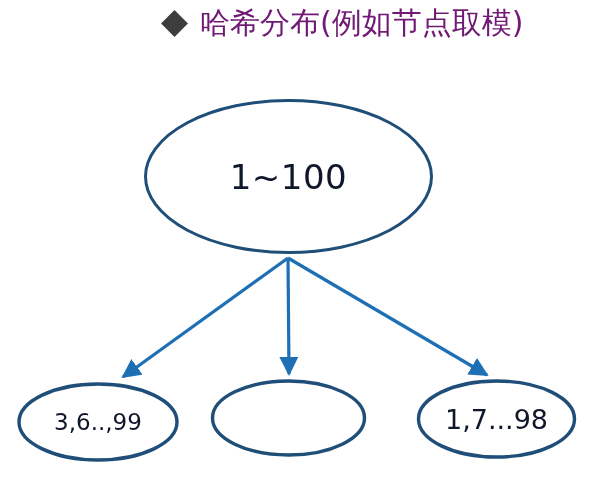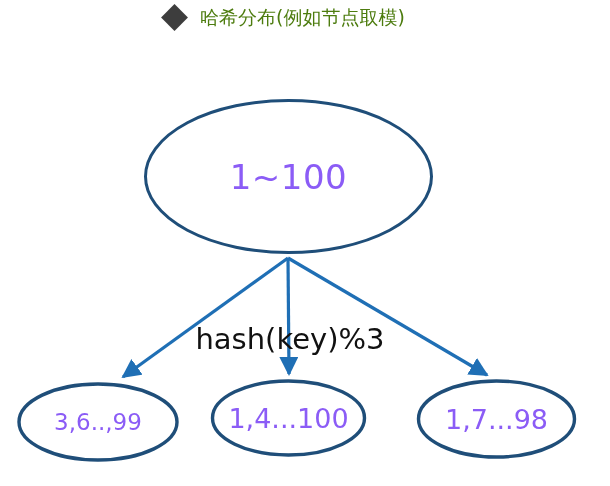--- a/index.html
+++ b/index.html
@@ -30,42 +30,42 @@
   }
   #bullet-diamond {
     width: 19px;
     height: 19px;
     background: #3d3d3d;
     transform: rotate(45deg);
     flex: 0 0 auto;
   }
   #title-text {
     font-family: "DejaVu Sans", "Liberation Sans", sans-serif;
-    font-size: 19px;
+    font-size: 30px;
     line-height: 1;
-    color: #4d7c0f;
+    color: #701a75;
     letter-spacing: 0px;
   }
 
   
   #diagram {
     position: absolute;
     left: 0;
     top: 0;
     width: 610px;
     height: 486px;
   }
 
   
   .node-label {
     position: absolute;
     display: flex;
     align-items: center;
     justify-content: center;
-    color: #8b5cf6;
+    color: #0f172a;
     font-family: "DejaVu Sans", "Liberation Sans", sans-serif;
     white-space: nowrap;
     pointer-events: none;
   }
   #root-label {
     left: 145px;
     top: 100px;
     width: 287px;
     height: 153px;
     font-size: 34px;
@@ -133,18 +133,16 @@
     <ellipse cx="288.5" cy="176.5" rx="143" ry="76" fill="#ffffff" stroke="#1f4e79" stroke-width="3"></ellipse>
 
     <ellipse cx="98" cy="422" rx="79" ry="38" fill="#ffffff" stroke="#1f4e79" stroke-width="3.4"></ellipse>
     <ellipse cx="288.5" cy="418" rx="76" ry="37" fill="#ffffff" stroke="#1f4e79" stroke-width="3.4"></ellipse>
     <ellipse cx="496.5" cy="419" rx="78" ry="38" fill="#ffffff" stroke="#1f4e79" stroke-width="3.4"></ellipse>
   </svg>
 
   <div class="node-label" id="root-label">1~100</div>
 
   <div class="node-label" id="leaf-label-0">3,6..,99</div>
-  <div class="node-label" id="leaf-label-1">1,4...100</div>
   <div class="node-label" id="leaf-label-2">1,7...98</div>
 
-  <div id="edge-label">hash(key)%3</div>
 
 </div>
 
 </body></html>

